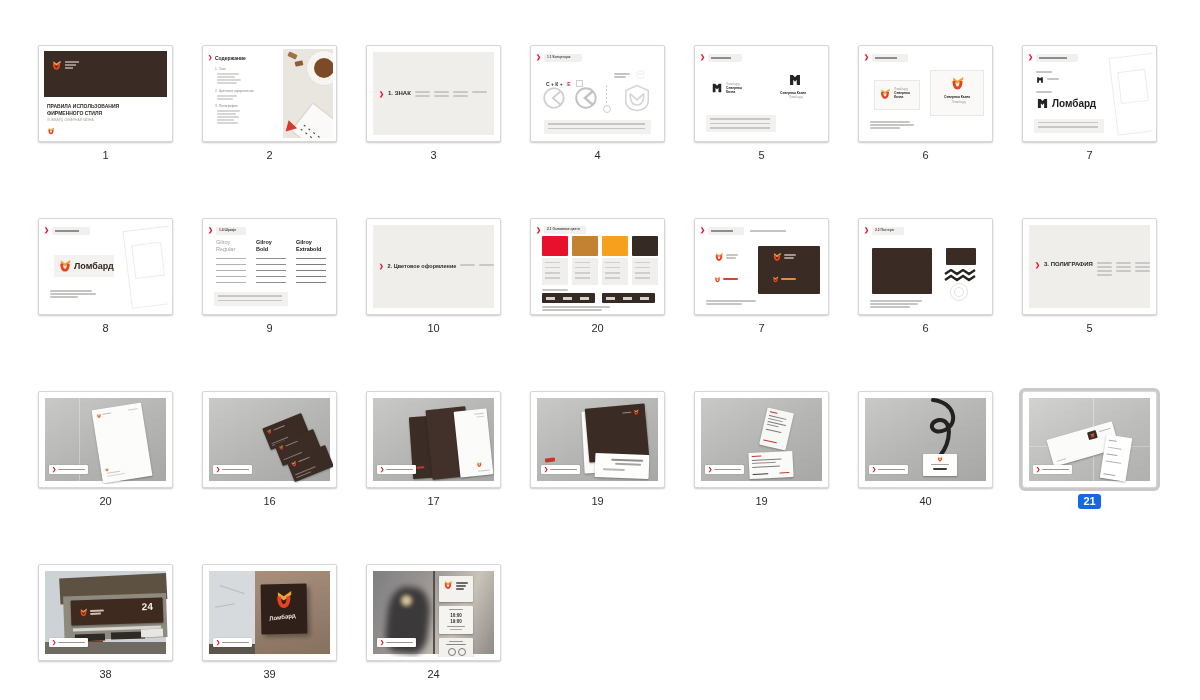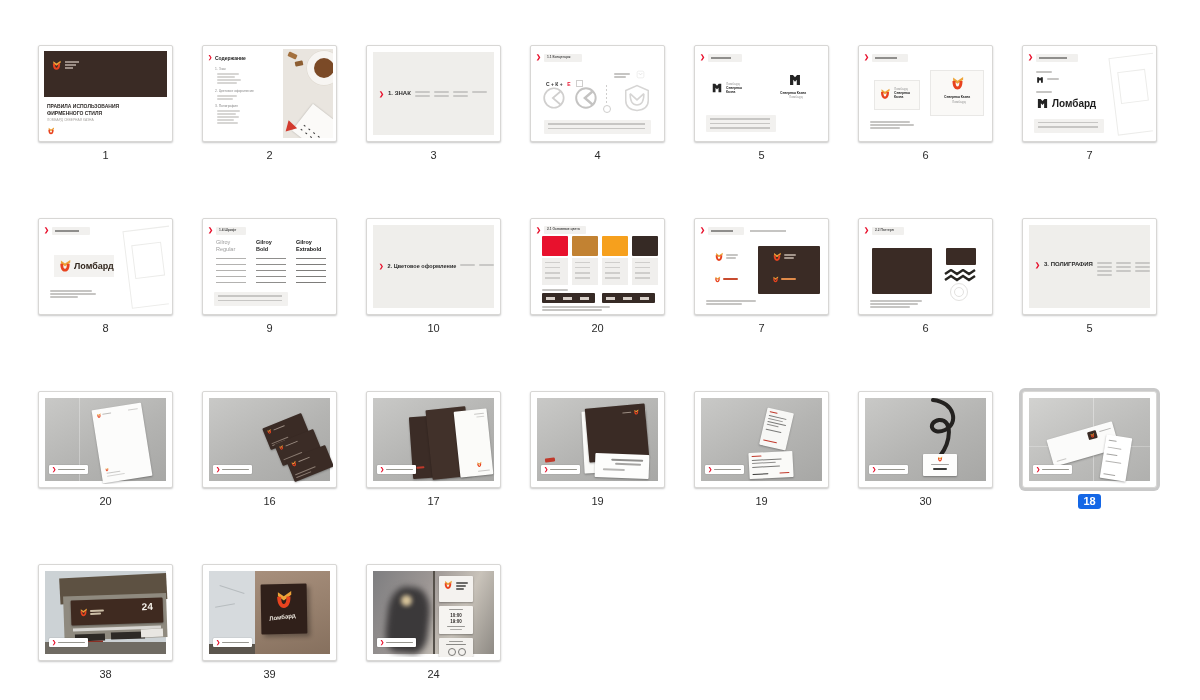--- a/index.html
+++ b/index.html
@@ -614,21 +614,21 @@
             <div class="bar" style="left:8px;top:10px;width:18px;height:1px;background:#a5a4a2"></div>
             <div class="bar" style="left:10px;top:14px;width:14px;height:2px;background:#3a3a38"></div>
           </div>
           <div class="lab">
               <span class="c">❯</span>
               <span class="b"></span>
             </div>
         </div>
       </div>
     </div>
-    <figcaption class="num">30</figcaption>
+    <figcaption class="num">40</figcaption>
   </figure>
 
   <figure class="cell sel">
     <div class="thumb">
       <div class="slide">
         <div class="ph" style="background:linear-gradient(150deg,#d2d2d0 0%,#bdbdbb 55%,#b0b0ae 100%)">
           <div class="abs" style="left:64px;top:0;bottom:0;width:1px;background:rgba(255,255,255,.35)"></div>
           <div class="abs" style="left:0;top:48px;right:0;height:1px;background:rgba(255,255,255,.25)"></div>
           <div class="card" style="left:20px;top:32px;width:68px;height:28px;background:#fbfbfa;transform:rotate(-16deg)">
             <div class="abs" style="right:18px;top:4px;width:9px;height:8px;background:#3a2b25;border-radius:1px">
@@ -647,21 +647,21 @@
             <div class="bar" style="left:3px;top:26px;width:16px;height:1px;background:#b5b4b2"></div>
             <div class="bar" style="left:3px;bottom:4px;width:12px;height:1px;background:#a5a4a2"></div>
           </div>
           <div class="lab">
               <span class="c">❯</span>
               <span class="b"></span>
             </div>
         </div>
       </div>
     </div>
-    <figcaption class="num">18</figcaption>
+    <figcaption class="num">21</figcaption>
   </figure>
 
   <figure class="cell">
     <div class="thumb">
       <div class="slide">
         <div class="ph" style="background:#ccd2d5">
           <div class="abs" style="left:14px;top:2px;right:0;height:26px;background:#5d5142;transform:rotate(-3deg);transform-origin:right top"></div>
           <div class="abs" style="left:18px;top:22px;right:0;height:44px;background:#8f8a7f;transform:rotate(-2deg);transform-origin:right top"></div>
           <div class="card" style="left:26px;top:28px;width:92px;height:25px;background:#3f2a20;transform:rotate(-2deg)">
             <svg class="abs" style="left:8px;top:8px" viewBox="0 0 24 24" width="9" height="9">

